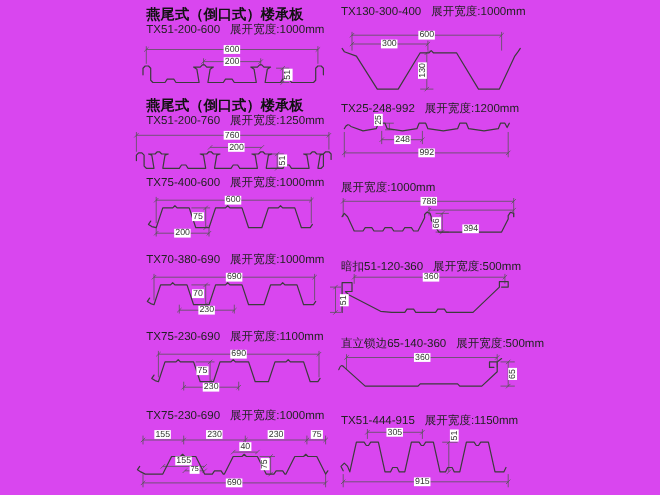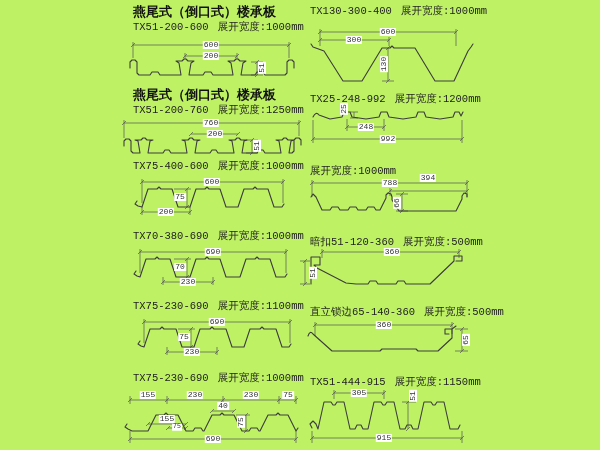--- a/index.html
+++ b/index.html
@@ -1,17 +1,17 @@
 <!DOCTYPE html>
 <html><head>
 <meta charset="utf-8">
 <style>
   html,body{margin:0;padding:0;background:#fff;}
-  .page{position:relative;width:600px;height:450px;background:#bef264;overflow:hidden;
-        font-family:Liberation Mono, monospace;}
+  .page{position:relative;width:600px;height:450px;background:#d946ef;overflow:hidden;
+        font-family:Liberation Sans, sans-serif;}
   .hdr{position:absolute;font-size:13px;font-weight:bold;color:#111;white-space:nowrap;line-height:1.15;}
   .sub{position:absolute;font-size:10.5px;color:#222;white-space:nowrap;display:flex;gap:9px;line-height:1.1;}
   .d{position:absolute;font-size:8px;color:#333;background:#fff;padding:0 1px;line-height:1;
      transform:translate(-50%,-50%);white-space:nowrap;}
   .d.r{transform:translate(-50%,-50%) rotate(-90deg);}
   .d.sm{font-size:6.5px;}
   svg.draw{position:absolute;overflow:visible;}
   .pf{fill:none;stroke:#3c3c3c;stroke-width:1.1;stroke-linejoin:round;stroke-linecap:round;}
   .dm{fill:none;stroke:#555;stroke-width:0.7;}
 </style>
@@ -190,21 +190,21 @@
     <svg class="draw" style="left:306px;top:172px" width="170" height="46" viewBox="306 172 170 46">
       <path class="dm" d="M312,197 L312,180 M467,197 L467,180 M312,183 L467,183 M310,185 L314,181 M465,185 L469,181
                          M390,196 L390,188 M390,191 L467,191 M388,193 L392,189 M465,193 L469,189
                          M396,194 L408,194 M396,211 L408,211 M402,194 L402,211 M400,196 L404,192 M400,213 L404,209"></path>
       <path class="pf" d="M311,197 L313,194 L316,197 L322,210 L330,210 L332,207 L338,207 L340,210 L348,210
                          L350,207 L356,207 L358,210 L366,210 L368,207 L374,207 L376,210 L380,210
                          L386,198 L386,195 L388,193 L391,194 L392,197 L392,200 L399,211 L456,211
                          L462,199 L462,196 L464,193 L467,194 L467,197"></path>
     </svg>
     <span class="d" style="left:390px;top:183px">788</span>
-    <span class="d" style="left:428px;top:178px">394</span>
+    <span class="d" style="left:428px;top:208px">394</span>
     <span class="d r" style="left:397px;top:203px">66</span>
   </div>
 
   <div>
     <div class="sub" style="left:310px;top:237px">
       <span>暗扣51-120-360</span>
         <span>展开宽度:500mm</span>
     </div>
     <svg class="draw" style="left:300px;top:246px" width="174" height="48" viewBox="300 246 174 48">
       <path class="dm" d="M322,258 L322,249 M459,258 L459,249 M322,252 L459,252 M320,254 L324,250 M457,254 L461,250

